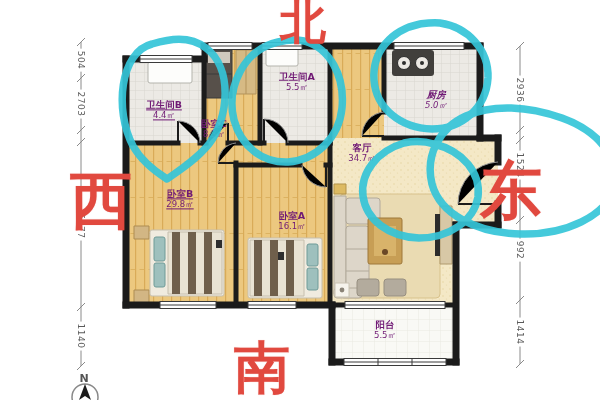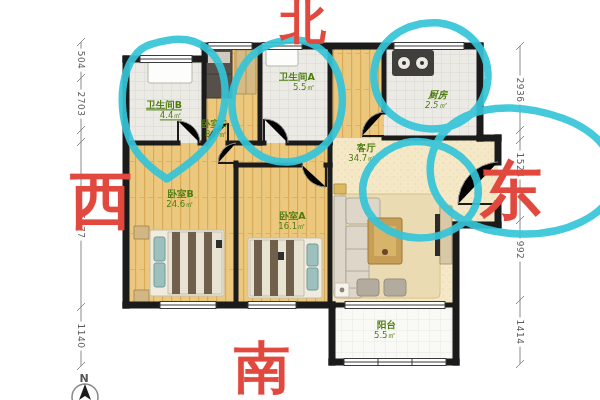--- a/index.html
+++ b/index.html
@@ -4,22 +4,22 @@
 <style>
   html,body{margin:0;padding:0;background:#fff;}
   .stage{
     position:relative;width:600px;height:400px;background:#ffffff;overflow:hidden;
     font-family:"DejaVu Sans",sans-serif;
   }
   .layer{position:absolute;left:0;top:0;width:600px;height:400px;}
   svg{display:block;}
   
   .room-label{
-    position:absolute;transform:translate(-50%,-50%);text-align:right;
-    color:#4d7c0f;line-height:1.18;white-space:nowrap;pointer-events:none;
+    position:absolute;transform:translate(-50%,-50%);text-align:center;
+    color:#701a75;line-height:1.18;white-space:nowrap;pointer-events:none;
   }
   .room-name{display:block;font-size:9.5px;font-weight:700;}
   .room-area{display:block;font-size:8.5px;font-weight:400;}
   
   .dim{
     position:absolute;transform:translate(-50%,-50%) rotate(90deg);
     font-size:9px;color:#5a5a5a;background:#ffffff;padding:0 2px;letter-spacing:.5px;
     white-space:nowrap;
   }
   
@@ -268,29 +268,29 @@
     <div class="room-label" style="left:214px;top:129px;">
       <span class="room-name">卧室C</span>
       <span class="room-area">8.3㎡</span>
     </div>
     <div class="room-label" style="left:297px;top:82px;">
       <span class="room-name">卫生间A</span>
       <span class="room-area">5.5㎡</span>
     </div>
     <div class="room-label" style="left:436px;top:100px;font-style:italic;">
       <span class="room-name">厨房</span>
-      <span class="room-area">2.5㎡</span>
+      <span class="room-area">5.0㎡</span>
     </div>
     <div class="room-label" style="left:362px;top:153px;">
       <span class="room-name">客厅</span>
       <span class="room-area">34.7㎡</span>
     </div>
-    <div class="room-label" style="left:180px;top:199px;">
+    <div class="room-label" style="left:180px;top:199px;text-decoration:underline;">
       <span class="room-name">卧室B</span>
-      <span class="room-area">24.6㎡</span>
+      <span class="room-area">29.8㎡</span>
     </div>
     <div class="room-label" style="left:292px;top:221px;">
       <span class="room-name">卧室A</span>
       <span class="room-area">16.1㎡</span>
     </div>
     <div class="room-label" style="left:385px;top:330px;">
       <span class="room-name">阳台</span>
       <span class="room-area">5.5㎡</span>
     </div>
 

